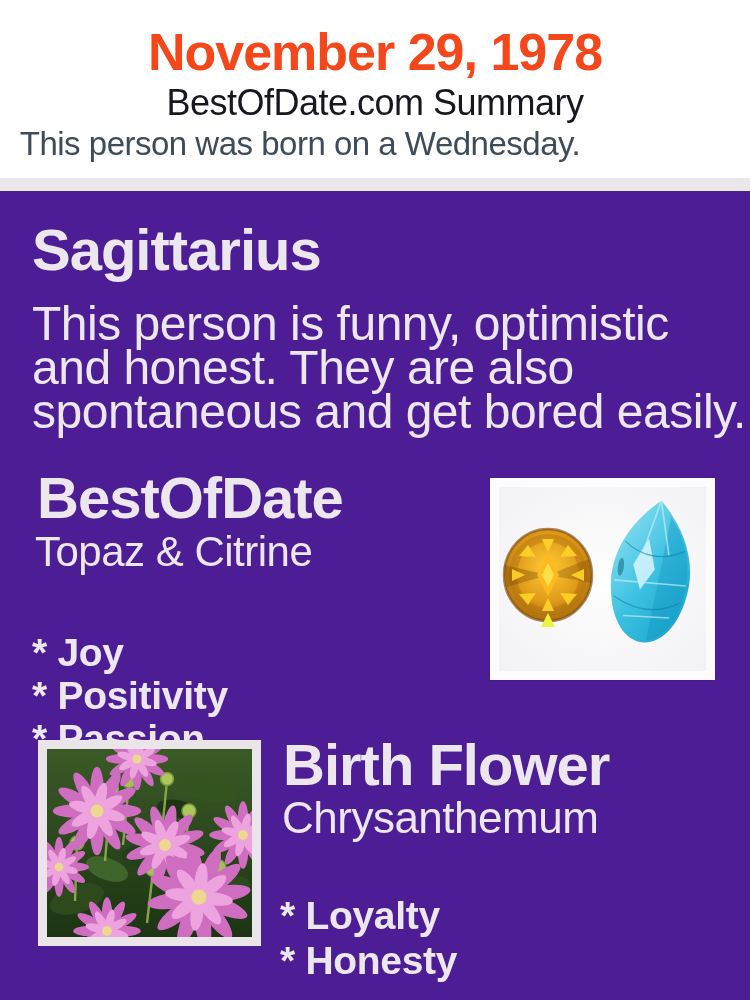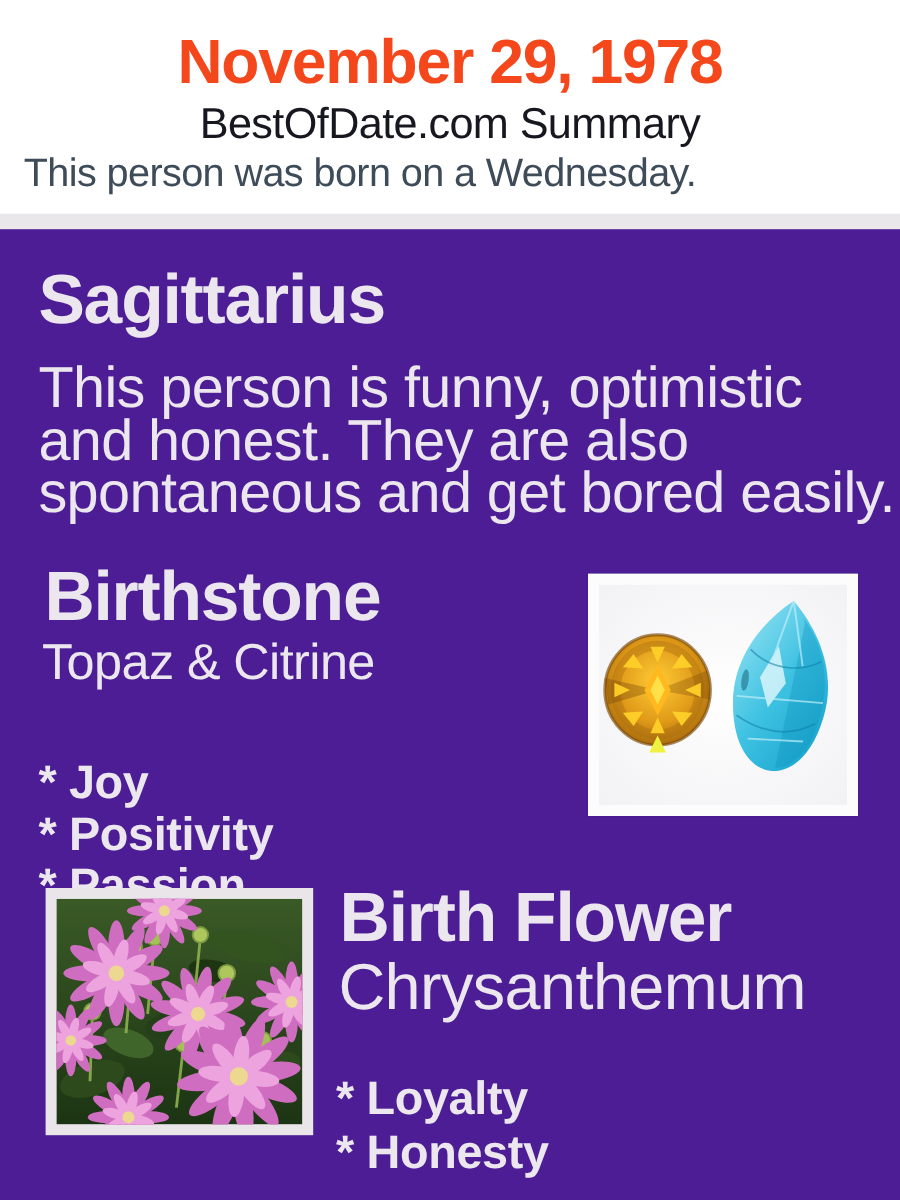--- a/index.html
+++ b/index.html
@@ -42,21 +42,21 @@
   }
   .bullet{
     position:absolute;font-size:39px;font-weight:700;letter-spacing:-0.3px;line-height:1;color:#ece7ee;margin-top:43px;
   }
   .bs-b0{left:32px;top:399px;}
   .bs-b1{left:32px;top:442px;}
   .bs-b2{left:32px;top:485px;}
   .bf-heading{left:283px;top:545px;}
   .bf-flower{
     position:absolute;left:282px;top:605px;
-    font-size:54px;font-weight:400;letter-spacing:-0.5px;line-height:1;color:#ece7ee;
+    font-size:44px;font-weight:400;letter-spacing:-0.5px;line-height:1;color:#ece7ee;
   }
   .bf-b0{left:280px;top:662px;}
   .bf-b1{left:280px;top:707px;}
   
   .gem-frame{
     position:absolute;left:490px;top:287px;width:207px;height:184px;
     background:#fdfcfd;padding:9px;box-shadow:0 0 0 1px rgba(0,0,0,0.04);
   }
   .flower-frame{
     position:absolute;left:38px;top:549px;width:205px;height:188px;
@@ -78,21 +78,21 @@
 
   <div class="main">
 
     <div class="h-big zodiac-name">Sagittarius</div>
     <div class="zodiac-desc">
       <div>This person is funny, optimistic</div>
       <div>and honest. They are also</div>
       <div>spontaneous and get bored easily.</div>
     </div>
 
-    <div class="h-big bs-heading">Birthstone</div>
+    <div class="h-big bs-heading">BestOfDate</div>
     <div class="bs-stones">Topaz &amp; Citrine</div>
     <div class="bullet bs-b0">* Joy</div>
     <div class="bullet bs-b1">* Positivity</div>
     <div class="bullet bs-b2">* Passion</div>
 
     <div class="gem-frame">
       <svg viewBox="0 0 207 184">
         <defs>
           <radialGradient id="amberG" cx="0.5" cy="0.42" r="0.68">
             <stop offset="0" stop-color="#ffcb36"></stop>

